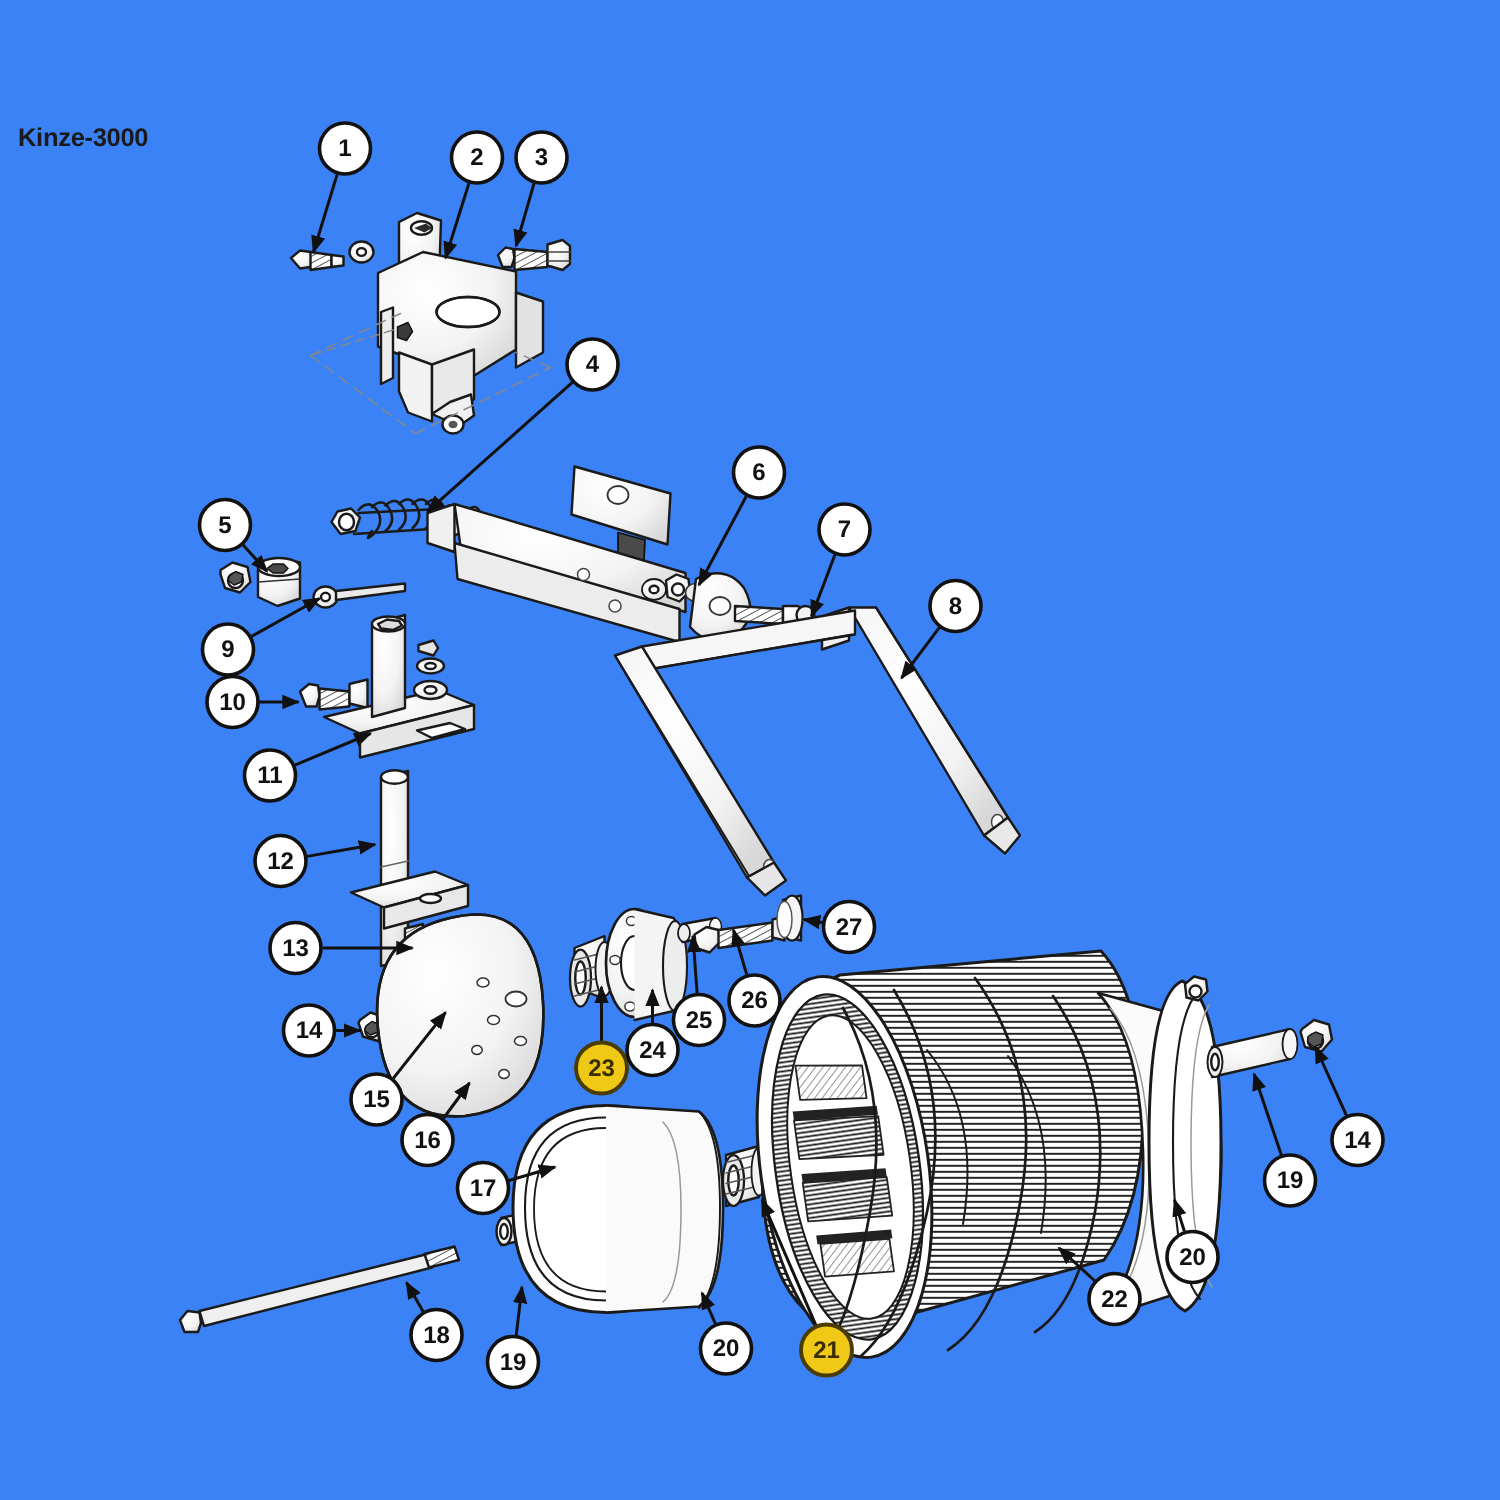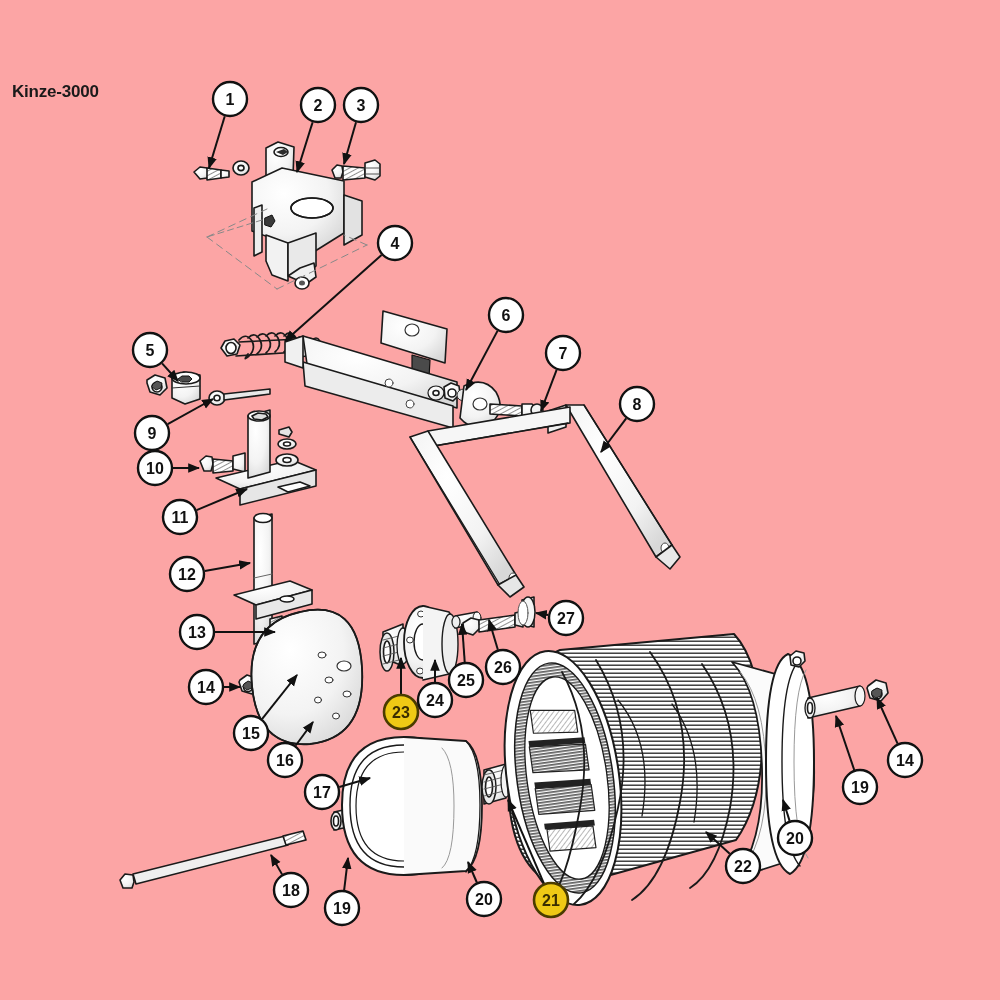--- a/index.html
+++ b/index.html
@@ -1,18 +1,18 @@
 <!DOCTYPE html>
 <html><head>
 <meta charset="utf-8">
 <style>
   html,body{margin:0;padding:0;background:#ffffff;}
   body{width:1000px;height:1000px;overflow:hidden;
        font-family:"Liberation Sans",sans-serif;}
-  #stage{position:relative;width:1000px;height:1000px;background:#fca5a5;}
+  #stage{position:relative;width:1000px;height:1000px;background:#3b82f6;}
   #title{position:absolute;left:12px;top:82px;font-size:17px;font-weight:bold;
          color:#1a1a1a;letter-spacing:-0.2px;}
   svg#art{position:absolute;left:0;top:0;width:1000px;height:1000px;}
   .callout-num{font-family:"Liberation Sans",sans-serif;font-weight:bold;
                text-anchor:middle;dominant-baseline:central;}
 </style>
 </head>
 <body>
 
 <div id="stage">

